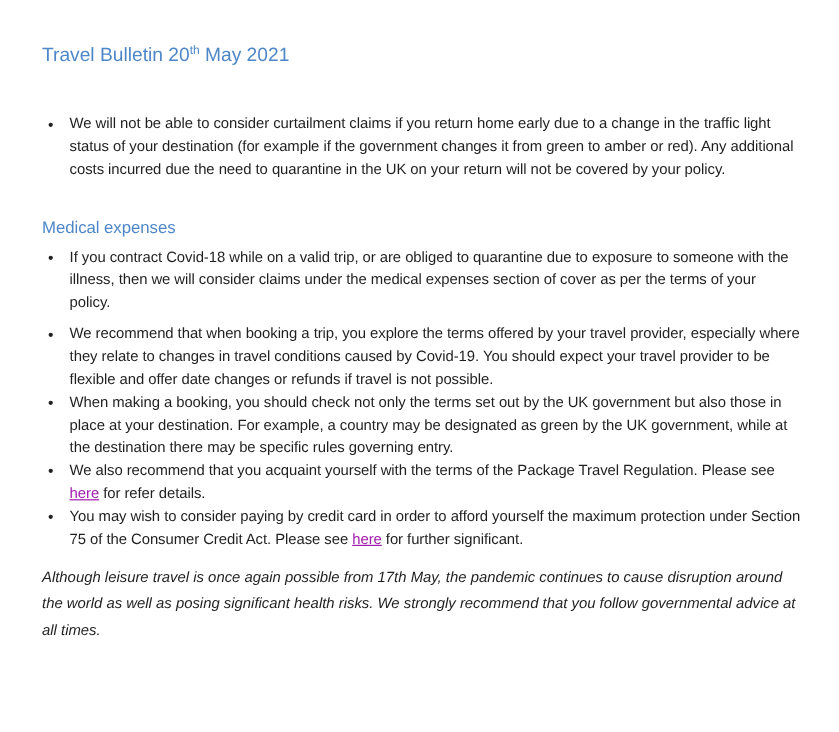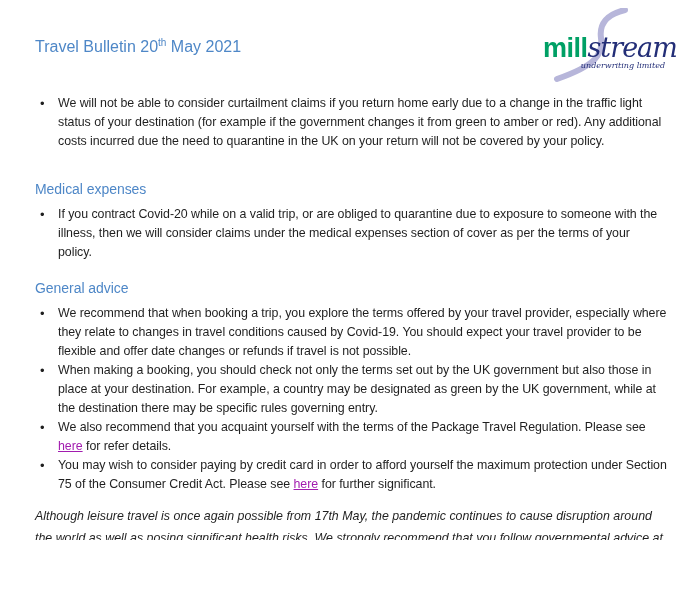--- a/index.html
+++ b/index.html
@@ -71,42 +71,32 @@
 </style>
 </head>
 <body>
 
 <div class="page">
 
   <div class="doc-title">
     <span>Travel Bulletin 20</span><sup>th</sup><span> May 2021</span>
   </div>
 
-  <div class="logo">
-    <svg class="logo-swirl" viewBox="0 0 132 78" xmlns="http://www.w3.org/2000/svg">
-      <path d="M88 2 C70 6, 62 16, 64 30 C66 46, 60 57, 20 71" fill="none" stroke="#b7b6da" stroke-width="6" stroke-linecap="round"></path>
-    </svg>
-    <div class="logo-text">
-      <span class="logo-mill">mill</span><span class="logo-stream">stream</span>
-    </div>
-    <div class="logo-tagline">underwriting limited</div>
-  </div>
 
   <div class="content">
 
     <ul class="bullets">
       <li>We will not be able to consider curtailment claims if you return home early due to a change in the traffic light status of your destination (for example if the government changes it from green to amber or red). Any additional costs incurred due the need to quarantine in the UK on your return will not be covered by your policy.</li>
     </ul>
 
     <div class="section-heading heading-medical">Medical expenses</div>
     <ul class="bullets after-heading">
-      <li>If you contract Covid-20 while on a valid trip, or are obliged to quarantine due to exposure to someone with the illness, then we will consider claims under the medical expenses section of cover as per the terms of your policy.</li>
+      <li>If you contract Covid-18 while on a valid trip, or are obliged to quarantine due to exposure to someone with the illness, then we will consider claims under the medical expenses section of cover as per the terms of your policy.</li>
     </ul>
 
-    <div class="section-heading heading-general">General advice</div>
     <ul class="bullets after-heading">
       <li>We recommend that when booking a trip, you explore the terms offered by your travel provider, especially where they relate to changes in travel conditions caused by Covid-19. You should expect your travel provider to be flexible and offer date changes or refunds if travel is not possible.</li>
       <li>When making a booking, you should check not only the terms set out by the UK government but also those in place at your destination. For example, a country may be designated as green by the UK government, while at the destination there may be specific rules governing entry.</li>
       <li><span>We also recommend that you acquaint yourself with the terms of the Package Travel Regulation. Please see </span><a class="doc-link">here</a><span> for refer details.</span></li>
       <li><span>You may wish to consider paying by credit card in order to afford yourself the maximum protection under Section 75 of the Consumer Credit Act. Please see </span><a class="doc-link">here</a><span> for further significant.</span></li>
     </ul>
 
     <p class="closing">Although leisure travel is once again possible from 17th May, the pandemic continues to cause disruption around the world as well as posing significant health risks. We strongly recommend that you follow governmental advice at all times.</p>
 
   </div>

